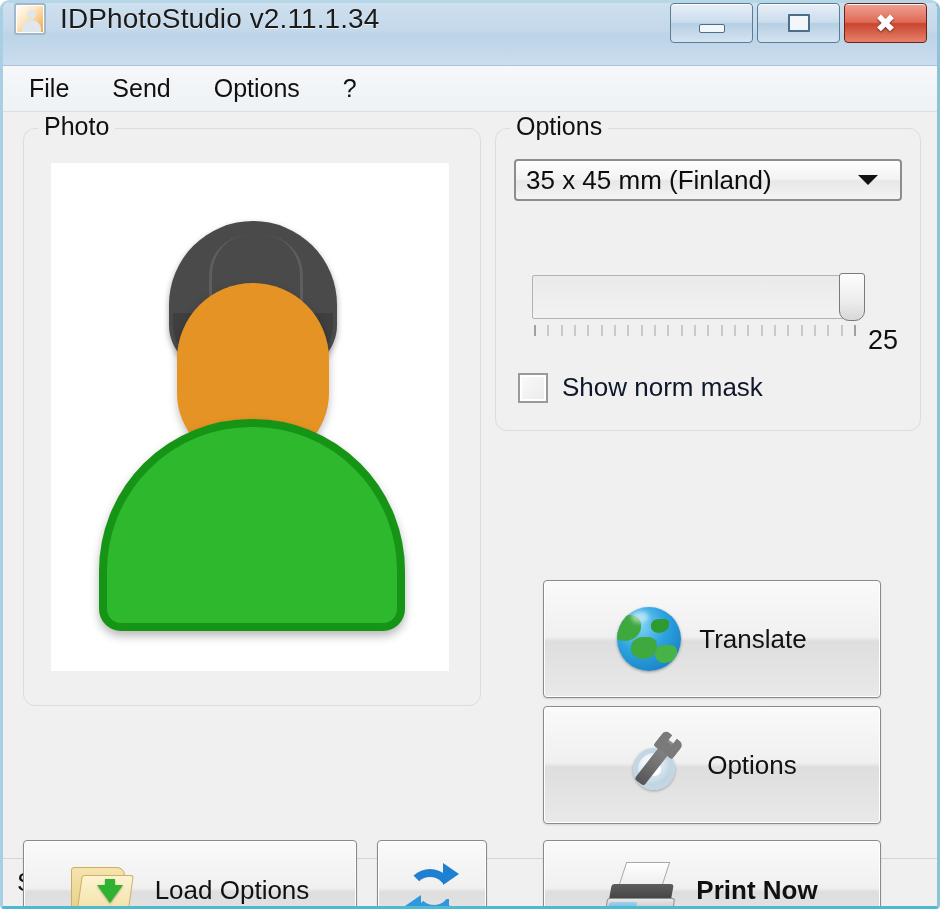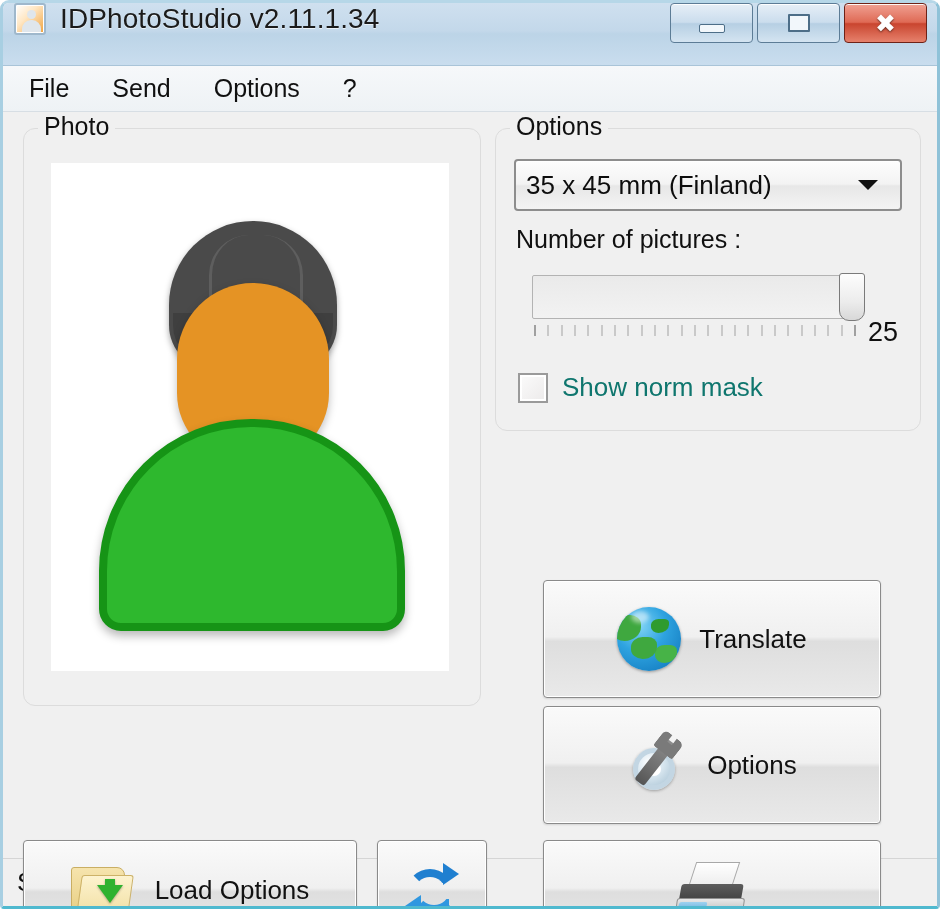--- a/index.html
+++ b/index.html
@@ -226,21 +226,21 @@
     width: 72px; height: 44px;
     background: #e59324;
     border-radius: 0 0 36px 36px;
     z-index: 0;
   }
 
   
   .combo {
     position: absolute;
     left: 18px; top: 30px;
-    width: 388px; height: 52px;
+    width: 388px; height: 42px;
     background: linear-gradient(to bottom, #fdfdfd 0%, #f3f3f3 48%, #e7e7e7 52%, #f4f4f4 100%);
     border: 2px solid #8d8d8d;
     border-radius: 4px;
     display: flex;
     align-items: center;
     padding-left: 10px;
     box-shadow: inset 0 1px 0 #ffffff;
   }
   .combo-value {
     font-size: 26px;
@@ -289,42 +289,42 @@
     justify-content: space-between;
     align-items: flex-start;
   }
   .tick {
     width: 2px; height: 11px;
     background: #c9c9c9;
   }
   .tick.edge { background: #a0a0a0; }
   .slider-value {
     position: absolute;
-    left: 372px; top: 188px;
+    left: 372px; top: 196px;
     font-size: 27px;
     color: #101010;
   }
 
   
   .checkrow {
     position: absolute;
     left: 22px; top: 243px;
     display: flex;
     align-items: center;
     gap: 14px;
   }
   .checkbox {
     width: 30px; height: 30px;
     border: 2px solid #9a9a9a;
     background: linear-gradient(135deg, #fbfbfb 0%, #eceaea 100%);
     box-shadow: inset 0 0 0 2px #ffffff;
   }
   .check-label {
     font-size: 26px;
-    color: #0f766e;
+    color: #0f172a;
     white-space: nowrap;
   }
 
   
   .btn {
     position: absolute;
     background: linear-gradient(to bottom, #fafafa 0%, #f0f0f0 48%, #dedede 52%, #e9e9e9 100%);
     border: 1px solid #8a8a8a;
     border-radius: 4px;
     box-shadow: inset 0 0 0 1px #ffffff, 0 1px 2px rgba(0,0,0,0.12);
@@ -593,21 +593,20 @@
     </div>
 
     <div class="groupbox" id="options-group">
       <div class="group-title">Options</div>
 
       <div class="combo">
         <div class="combo-value">35 x 45 mm (Finland)</div>
         <div class="combo-arrow"></div>
       </div>
 
-      <div class="field-label">Number of pictures :</div>
 
       <div class="slider-track">
         <div class="slider-thumb"></div>
       </div>
 
       <div class="slider-ticks">
         <div class="tick edge"></div>
           <div class="tick"></div>
           <div class="tick"></div>
         <div class="tick"></div>
@@ -661,20 +660,21 @@
 
     <div class="btn" id="btn-printnow">
       <div class="icon-wrap">
         <div class="printer">
           <div class="pr-paper"></div>
           <div class="pr-body"></div>
           <div class="pr-base"></div>
           <div class="pr-tray"></div>
         </div>
       </div>
+      <div class="btn-label bold">Print Now</div>
     </div>
 
     <div class="btn" id="btn-load">
       <div class="icon-wrap">
         <div class="folder">
           <div class="fold-back"></div>
           <div class="fold-front"></div>
           <div class="fold-arrow"></div>
         </div>
       </div>

